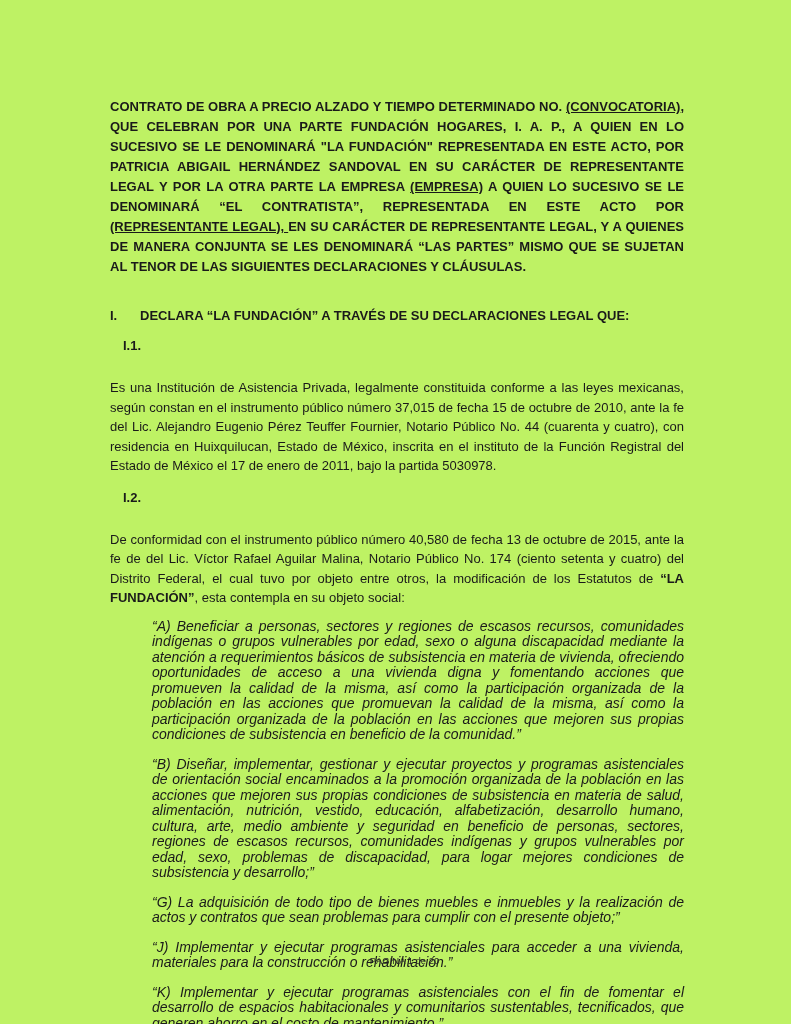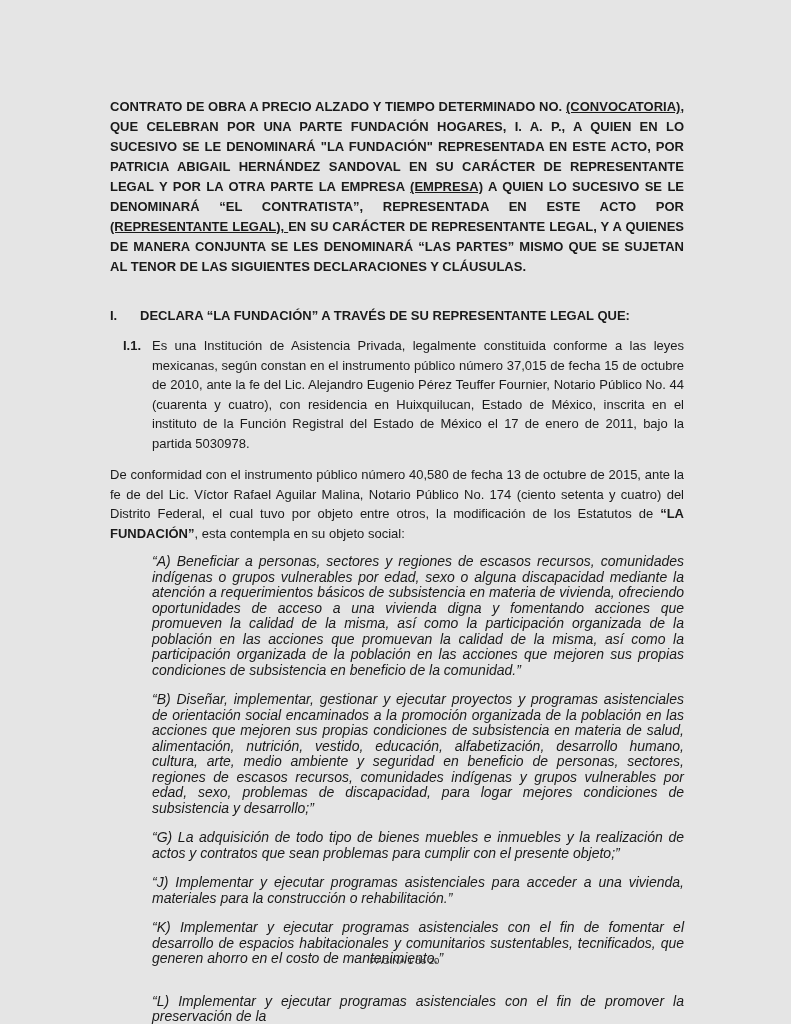--- a/index.html
+++ b/index.html
@@ -1,21 +1,21 @@
 <!DOCTYPE html>
 <html lang="es"><head>
 <meta charset="utf-8">
 <style>
   html,body { margin:0; padding:0; background:#ffffff; }
   .page {
     position:relative;
     width:791px; height:1024px;
     box-sizing:border-box;
     margin:0 auto;
-    background:#e5e5e5;
+    background:#bef264;
     padding:84px 107px 0 110px;
     font-family:"Liberation Sans", sans-serif;
     color:#1a1a1a;
     overflow:hidden;
   }
   .intro {
     font-weight:bold;
     font-size:13px;
     line-height:20px;
     text-align:justify;
@@ -37,20 +37,21 @@
     font-size:13px;
     line-height:17px;
   }
   .section-number { flex:0 0 30px; }
   .section-title { flex:1; }
   .item {
     display:flex;
     margin-top:12px;
     font-size:13px;
     line-height:19.5px;
+    flex-direction:column;
   }
   .item-number {
     flex:0 0 42px;
     box-sizing:border-box;
     padding-left:13px;
     font-weight:bold;
   }
   .item-body { flex:1; text-align:justify; }
   .item-body .bold { font-weight:bold; }
   .quote {
@@ -73,29 +74,30 @@
 </head>
 <body>
 
 <div class="page">
 
   <p class="intro"><span>CONTRATO DE OBRA A PRECIO ALZADO Y TIEMPO DETERMINADO NO. </span><span class="u">(CONVOCATORIA)</span><span>, QUE CELEBRAN POR UNA PARTE FUNDACIÓN HOGARES, I. A. P., A QUIEN EN LO SUCESIVO SE LE DENOMINARÁ "LA FUNDACIÓN" REPRESENTADA EN ESTE ACTO, POR PATRICIA ABIGAIL HERNÁNDEZ SANDOVAL EN SU CARÁCTER DE REPRESENTANTE LEGAL Y POR LA OTRA PARTE LA EMPRESA </span><span class="u">(EMPRESA)</span><span> A QUIEN LO SUCESIVO SE LE DENOMINARÁ “EL CONTRATISTA”, REPRESENTADA EN ESTE ACTO POR </span><span class="u">(REPRESENTANTE LEGAL), </span><span>EN SU CARÁCTER DE REPRESENTANTE LEGAL, Y A QUIENES DE MANERA CONJUNTA SE LES DENOMINARÁ “LAS PARTES” MISMO QUE SE SUJETAN AL TENOR DE LAS SIGUIENTES DECLARACIONES Y CLÁUSULAS.</span></p>
 
 
   <div class="section-heading">
     <span class="section-number">I.</span>
-    <span class="section-title">DECLARA “LA FUNDACIÓN” A TRAVÉS DE SU REPRESENTANTE LEGAL QUE:</span>
+    <span class="section-title">DECLARA “LA FUNDACIÓN” A TRAVÉS DE SU DECLARACIONES LEGAL QUE:</span>
   </div>
 
   <div class="item">
     <span class="item-number">I.1.</span>
     <span class="item-body">Es una Institución de Asistencia Privada, legalmente constituida conforme a las leyes mexicanas, según constan en el instrumento público número 37,015 de fecha 15 de octubre de 2010, ante la fe del Lic. Alejandro Eugenio Pérez Teuffer Fournier, Notario Público No. 44 (cuarenta y cuatro), con residencia en Huixquilucan, Estado de México, inscrita en el instituto de la Función Registral del Estado de México el 17 de enero de 2011, bajo la partida 5030978.</span>
   </div>
 
   <div class="item">
+    <span class="item-number">I.2.</span>
     <span class="item-body"><span>De conformidad con el instrumento público número 40,580 de fecha 13 de octubre de 2015, ante la fe de del Lic. Víctor Rafael Aguilar Malina, Notario Público No. 174 (ciento setenta y cuatro) del Distrito Federal, el cual tuvo por objeto entre otros, la modificación de los Estatutos de </span><span class="bold">“LA FUNDACIÓN”</span><span>, esta contempla en su objeto social:</span></span>
   </div>
 
   <p class="quote">“A) Beneficiar a personas, sectores y regiones de escasos recursos, comunidades indígenas o grupos vulnerables por edad, sexo o alguna discapacidad mediante la atención a requerimientos básicos de subsistencia en materia de vivienda, ofreciendo oportunidades de acceso a una vivienda digna y fomentando acciones que promueven la calidad de la misma, así como la participación organizada de la población en las acciones que promuevan la calidad de la misma, así como la participación organizada de la población en las acciones que mejoren sus propias condiciones de subsistencia en beneficio de la comunidad.”</p>
   <p class="quote">“B) Diseñar, implementar, gestionar y ejecutar proyectos y programas asistenciales de orientación social encaminados a la promoción organizada de la población en las acciones que mejoren sus propias condiciones de subsistencia en materia de salud, alimentación, nutrición, vestido, educación, alfabetización, desarrollo humano, cultura, arte, medio ambiente y seguridad en beneficio de personas, sectores, regiones de escasos recursos, comunidades indígenas y grupos vulnerables por edad, sexo, problemas de discapacidad, para logar mejores condiciones de subsistencia y desarrollo;”</p>
   <p class="quote">“G) La adquisición de todo tipo de bienes muebles e inmuebles y la realización de actos y contratos que sean problemas para cumplir con el presente objeto;”</p>
   <p class="quote">“J) Implementar y ejecutar programas asistenciales para acceder a una vivienda, materiales para la construcción o rehabilitación.”</p>
   <p class="quote">“K) Implementar y ejecutar programas asistenciales con el fin de fomentar el desarrollo de espacios habitacionales y comunitarios sustentables, tecnificados, que generen ahorro en el costo de mantenimiento.”</p>
   <p class="quote gap-before">“L) Implementar y ejecutar programas asistenciales con el fin de promover la preservación de la</p>
 

